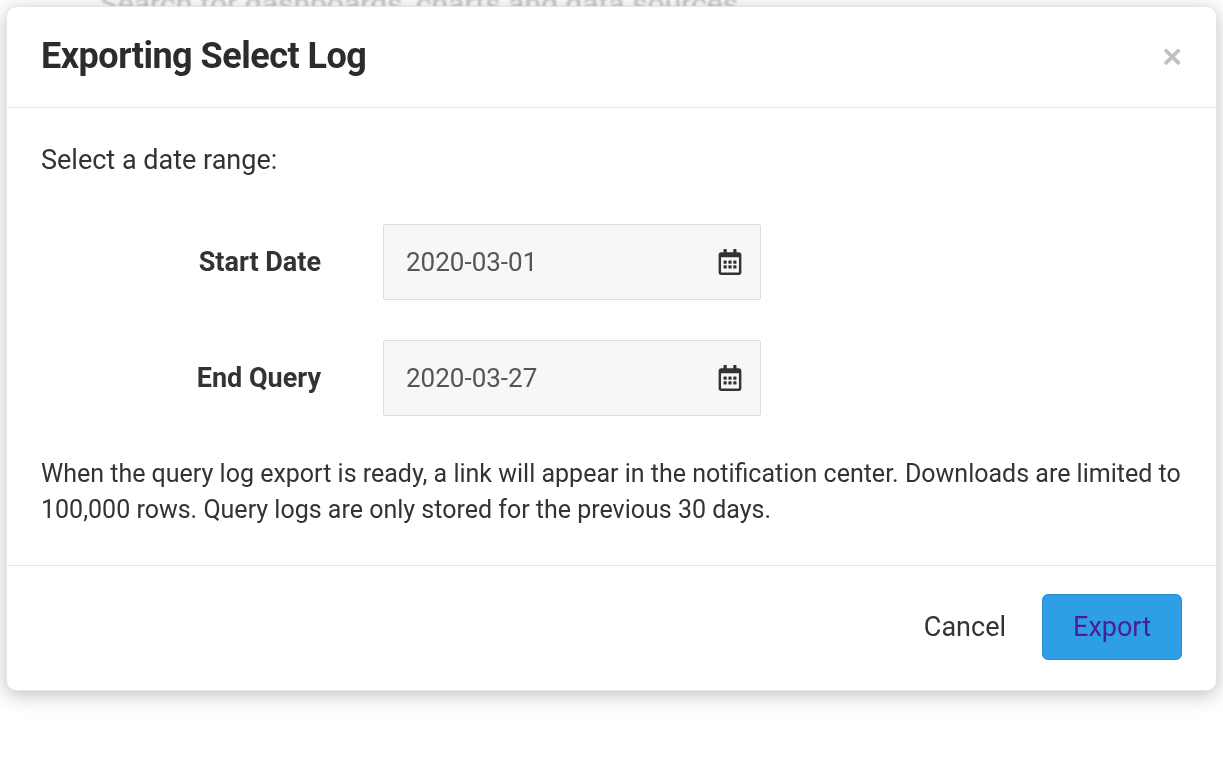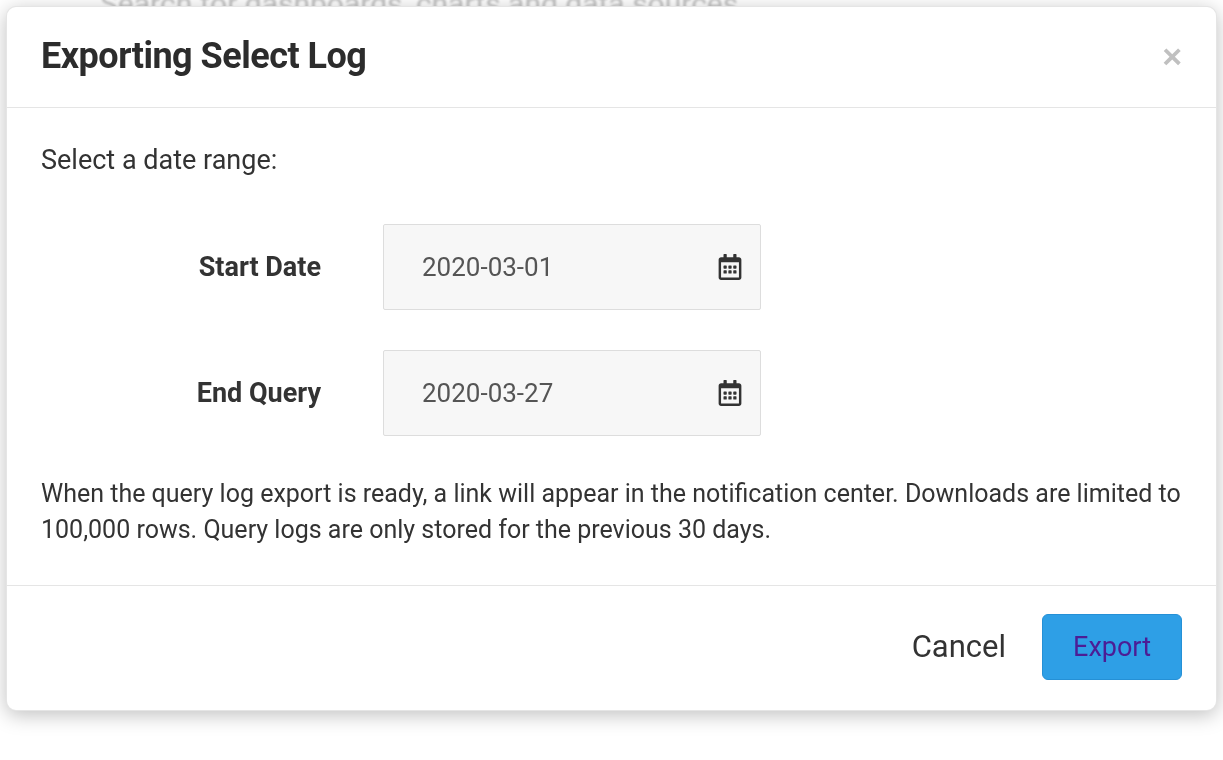--- a/index.html
+++ b/index.html
@@ -76,26 +76,26 @@
       font-weight: 700;
       color: #333;
       padding-right: 34px;
     }
     .date-input-wrap {
       position: relative;
       width: 378px;
     }
     .date-input {
       width: 100%;
-      height: 86px;
+      height: 76px;
       border: 1px solid #ddd;
       background: #f7f7f7;
       font-size: 26px;
       color: #555;
-      padding: 0 60px 0 38px;
+      padding: 0 60px 0 22px;
       border-radius: 2px;
       outline: none;
       font-family: inherit;
     }
     .calendar-icon {
       position: absolute;
       right: 18px;
       top: 50%;
       transform: translateY(-50%);
       width: 26px;
@@ -112,21 +112,21 @@
       border-top: 1px solid #e5e5e5;
       padding: 28px 34px 30px 34px;
       display: flex;
       justify-content: flex-end;
       align-items: center;
       gap: 30px;
     }
     .cancel-btn {
       background: none;
       border: none;
-      font-size: 31px;
+      font-size: 27px;
       color: #333;
       cursor: pointer;
       padding: 10px 6px;
       font-family: inherit;
     }
     .export-btn {
       background: #2e9fe6;
       border: 1px solid #2590d6;
       color: #4c1d95;
       font-size: 27px;

